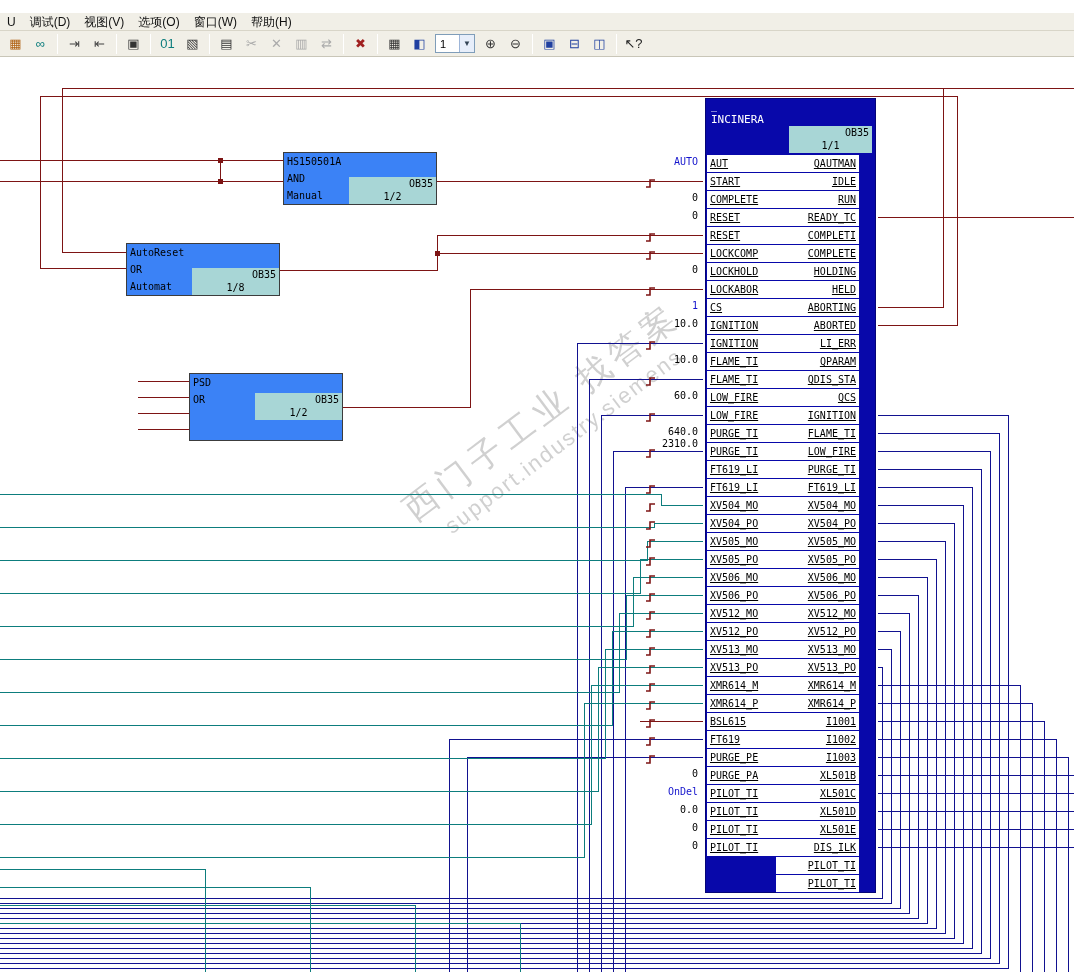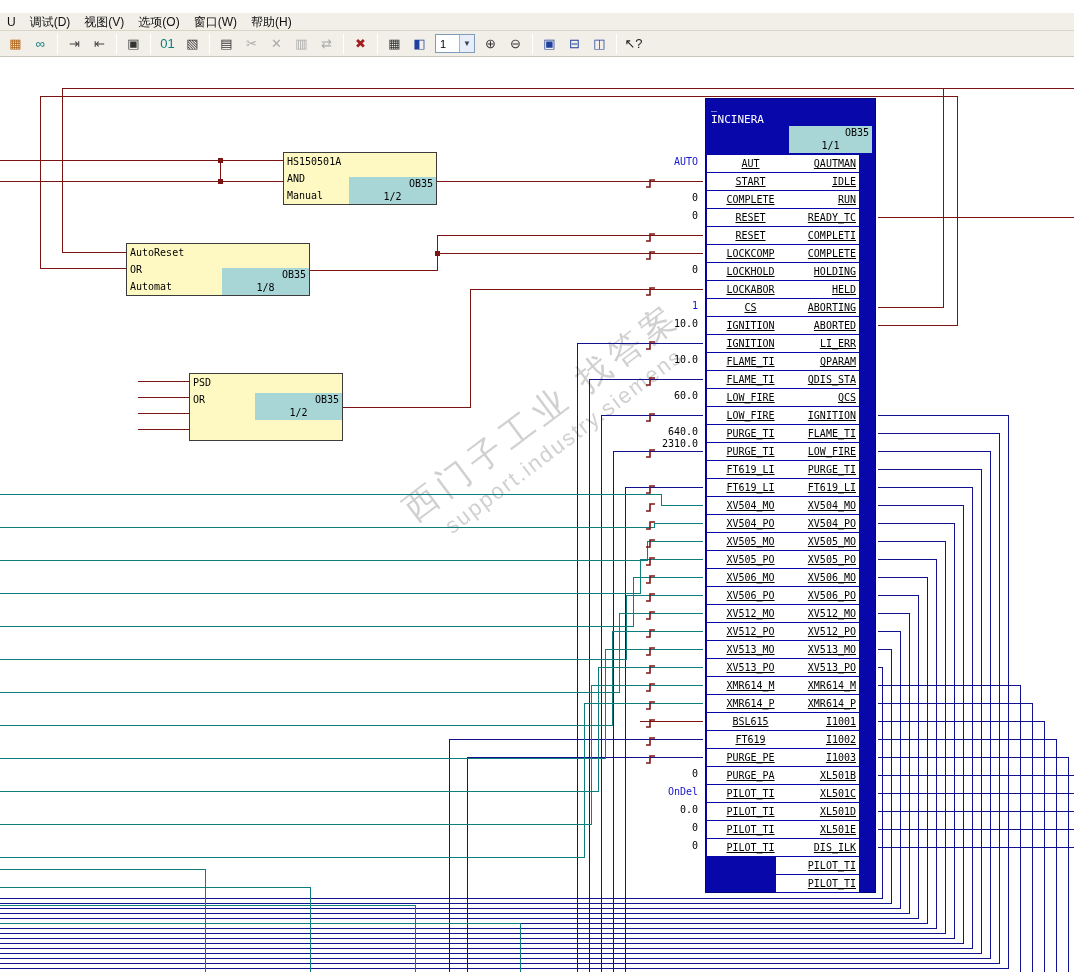--- a/index.html
+++ b/index.html
@@ -28,42 +28,42 @@
   
   #canvas { position:absolute; left:0; top:57px; width:1074px; height:915px; background:#fff; }
   #watermark { position:absolute; left:300px; top:330px; width:500px;
     transform:rotate(-37deg); transform-origin:center; text-align:center;
     color:rgba(120,120,120,0.35); z-index:1; pointer-events:none; }
   #watermark .wm1 { font-size:34px; letter-spacing:6px; }
   #watermark .wm2 { font-size:22px; letter-spacing:2px; }
   #wires { position:absolute; left:0; top:0; width:1074px; height:972px; z-index:2; pointer-events:none; }
 
   
-  .fblock { position:absolute; background:#fef9c3; border:1px solid #3c3c3c; z-index:3;
+  .fblock { position:absolute; background:#3b82f6; border:1px solid #3c3c3c; z-index:3;
     font-family:"DejaVu Sans Mono", monospace; font-size:10px; color:#000; }
   .fblock .bline { height:17px; line-height:17px; padding-left:3px; white-space:nowrap; }
   .runbox { position:absolute; right:0; bottom:0; width:87px; height:27px; background:#a8d6d6; z-index:4; }
   .runbox .task { display:block; text-align:right; padding-right:3px; height:13px; line-height:13px; font-size:10px; }
   .runbox .order { display:block; text-align:center; height:13px; line-height:13px; font-size:10px; }
   .runbox.mid { bottom:20px; }
 
   #incinera { position:absolute; left:705px; top:98px; width:171px; height:795px;
     background:#0808aa; border:1px solid #050577; z-index:3;
     font-family:"DejaVu Sans Mono", monospace; }
   #inc-prefix { position:absolute; left:5px; top:2px; color:#fff; font-size:10px; height:10px; line-height:10px; }
   #inc-title { position:absolute; left:5px; top:14px; color:#fff; font-size:11px; }
   #inc-runbox { position:absolute; right:3px; top:27px; width:83px; height:27px; background:#a8d6d6; }
   #inc-runbox .task { display:block; text-align:right; padding-right:3px; height:13px; line-height:13px; font-size:10px; color:#000; }
   #inc-runbox .order { display:block; text-align:center; height:13px; line-height:13px; font-size:10px; color:#000; }
   #inc-left { position:absolute; left:1px; top:56px; width:84px; }
   #inc-right { position:absolute; right:16px; top:56px; width:83px; }
   .pin-cell { height:18px; background:#fff; border-bottom:1px solid #0808aa;
     font-size:10px; line-height:17px; white-space:nowrap; overflow:hidden; }
   .pin-cell span { text-decoration:underline; color:#000; }
-  .pin-left { text-align:center; padding-left:3px; }
+  .pin-left { text-align:left; padding-left:3px; }
   .pin-right { text-align:right; padding-right:3px; }
 
   .pin-value { position:absolute; left:598px; width:100px; height:14px; z-index:3;
     font-family:"DejaVu Sans Mono", monospace; font-size:10px; text-align:right; }
   .pin-value.blue { color:#1414cc; }
   .pin-value.black { color:#000; }
   .break-glyph { position:absolute; width:12px; height:12px; z-index:3; }
 </style>
 </head>
 <body>
@@ -199,21 +199,21 @@
   <div class="fblock" style="left:283px;top:152px;width:154px;height:53px;">
     <div class="bline">HS150501A</div>
     <div class="bline">AND</div>
     <div class="bline">Manual</div>
     <div class="runbox">
       <span class="task">OB35</span>
       <span class="order">1/2</span>
     </div>
   </div>
 
-  <div class="fblock" style="left:126px;top:243px;width:184px;height:53px;">
+  <div class="fblock" style="left:126px;top:243px;width:154px;height:53px;">
     <div class="bline">AutoReset</div>
     <div class="bline">OR</div>
     <div class="bline">Automat</div>
     <div class="runbox">
       <span class="task">OB35</span>
       <span class="order">1/8</span>
     </div>
   </div>
 
   <div class="fblock" style="left:189px;top:373px;width:154px;height:68px;">

